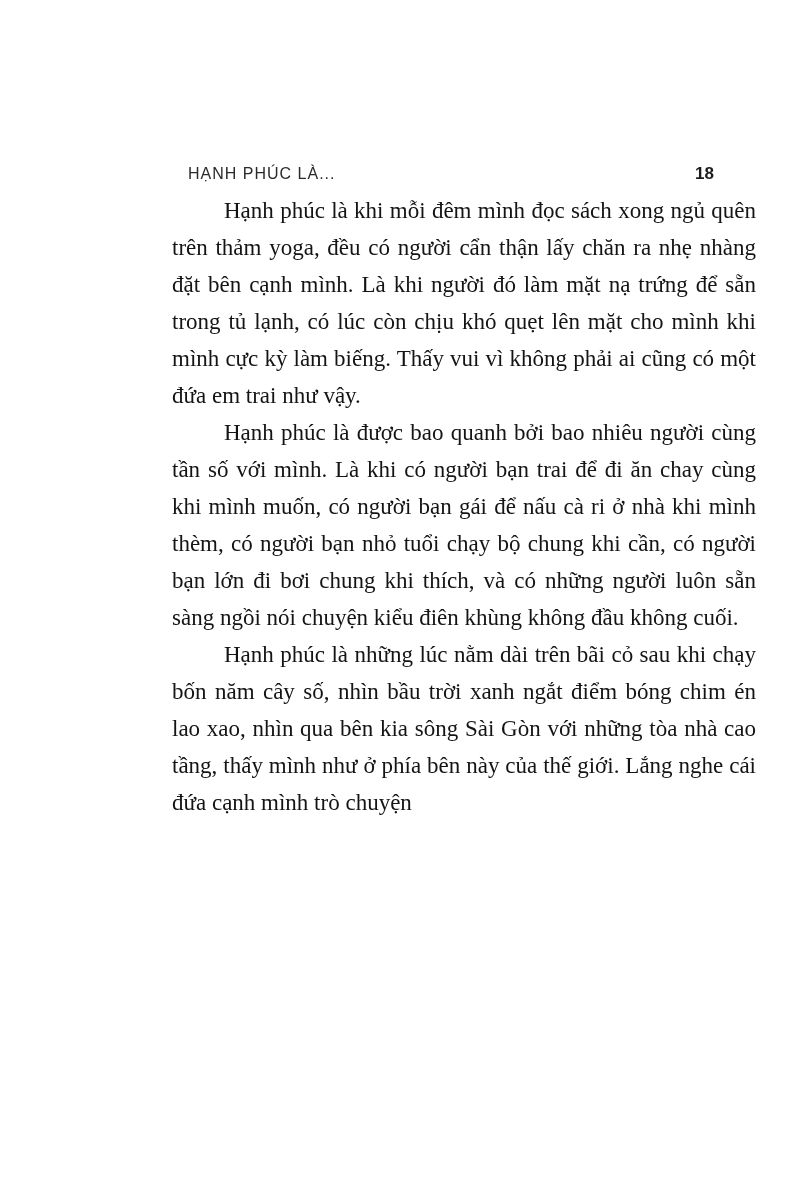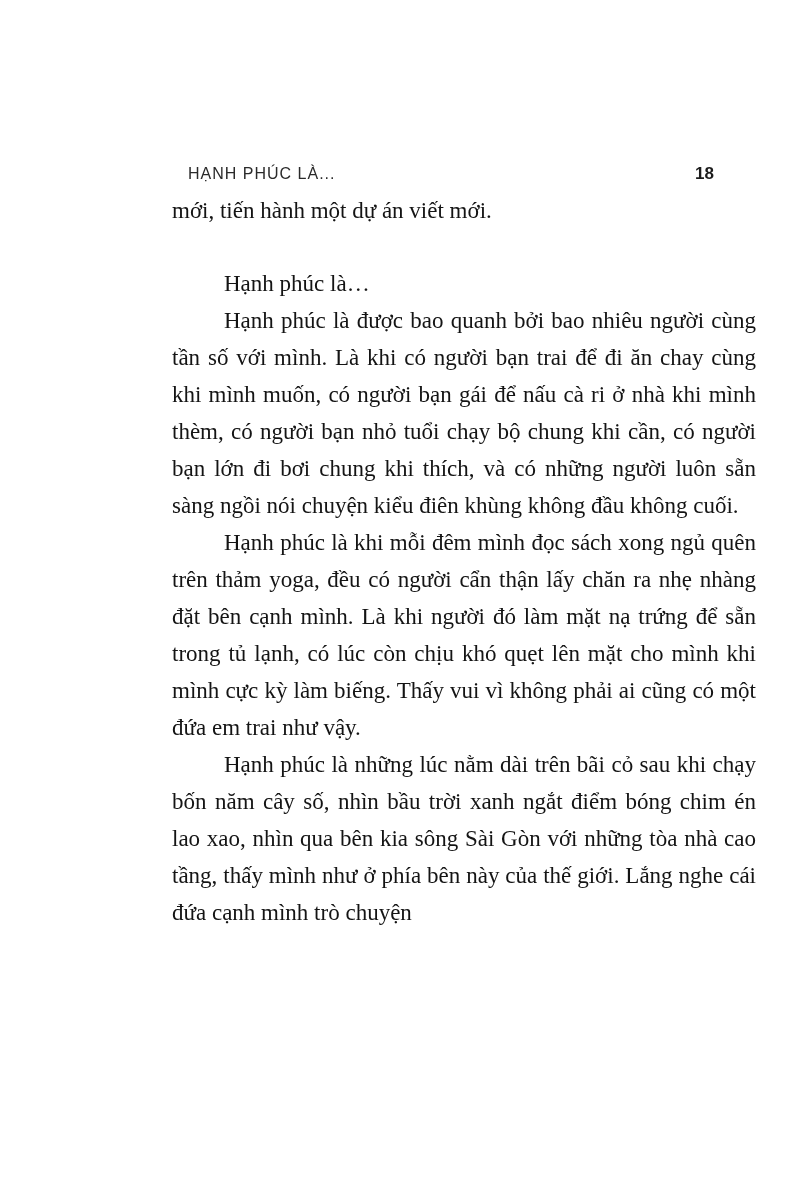--- a/index.html
+++ b/index.html
@@ -72,22 +72,20 @@
 <body>
 
 <div class="page">
 
   <div class="running-header">
     <span class="running-title">HẠNH PHÚC LÀ...</span>
     <span class="page-number">18</span>
   </div>
 
   <div class="body-text">
-    <p class="no-indent">mới, tiến hành một dự án viết mới.</p>
-    <p class="indent space-before">Hạnh phúc là…</p>
+    <p class="indent">Hạnh phúc là khi mỗi đêm mình đọc sách xong ngủ quên trên thảm yoga, đều có người cẩn thận lấy chăn ra nhẹ nhàng đặt bên cạnh mình. Là khi người đó làm mặt nạ trứng để sẵn trong tủ lạnh, có lúc còn chịu khó quẹt lên mặt cho mình khi mình cực kỳ làm biếng. Thấy vui vì không phải ai cũng có một đứa em trai như vậy.</p>
     <p class="indent">Hạnh phúc là được bao quanh bởi bao nhiêu người cùng tần số với mình. Là khi có người bạn trai để đi ăn chay cùng khi mình muốn, có người bạn gái để nấu cà ri ở nhà khi mình thèm, có người bạn nhỏ tuổi chạy bộ chung khi cần, có người bạn lớn đi bơi chung khi thích, và có những người luôn sẵn sàng ngồi nói chuyện kiểu điên khùng không đầu không cuối.</p>
-    <p class="indent">Hạnh phúc là khi mỗi đêm mình đọc sách xong ngủ quên trên thảm yoga, đều có người cẩn thận lấy chăn ra nhẹ nhàng đặt bên cạnh mình. Là khi người đó làm mặt nạ trứng để sẵn trong tủ lạnh, có lúc còn chịu khó quẹt lên mặt cho mình khi mình cực kỳ làm biếng. Thấy vui vì không phải ai cũng có một đứa em trai như vậy.</p>
     <p class="indent">Hạnh phúc là những lúc nằm dài trên bãi cỏ sau khi chạy bốn năm cây số, nhìn bầu trời xanh ngắt điểm bóng chim én lao xao, nhìn qua bên kia sông Sài Gòn với những tòa nhà cao tầng, thấy mình như ở phía bên này của thế giới. Lắng nghe cái đứa cạnh mình trò chuyện</p>
   </div>
 
   <div class="scan-edge"></div>
 
 </div>
 
 </body></html>

